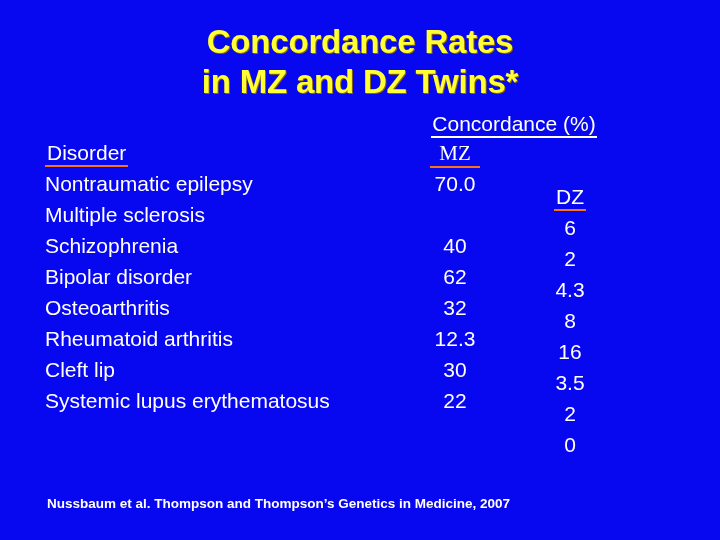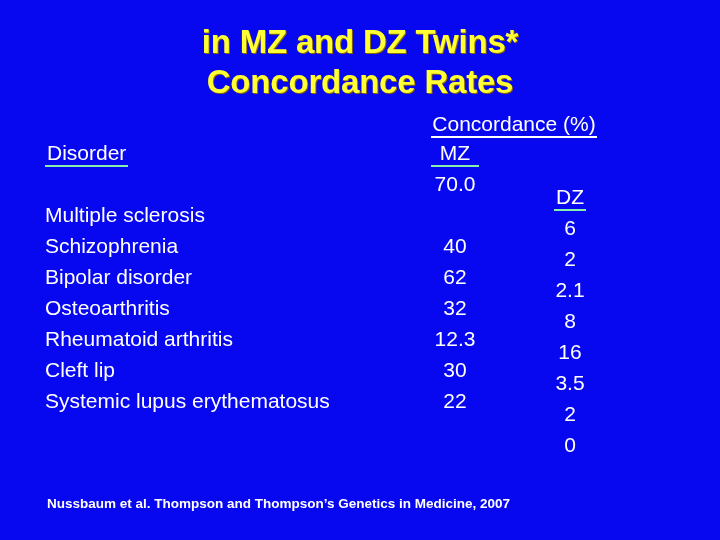--- a/index.html
+++ b/index.html
@@ -85,46 +85,46 @@
     width: 110px;
     text-align: center;
     margin-top: 44px;
   }
 
   .header-row .disorder,
   .header-row .mz,
   .header-row .dz { color: #ffffff; }
 
   .header-row .ul {
-    border-bottom: 2px solid #86efac;
+    border-bottom: 2px solid #f97316;
     padding: 0 2px 1px 2px;
     text-align: right;
   }
-  .header-row .mz .ul { padding: 0 9px 1px 9px; }
+  .header-row .mz .ul { padding: 0 9px 1px 9px; font-family: Liberation Serif, serif; }
 
   
   #footer {
     position: absolute;
     left: 47px;
     top: 488px;
     color: #ffffff;
     font-size: 13.5px;
     font-weight: bold;
     white-space: nowrap;
     margin-top: 8px;
   }
 </style>
 </head>
 <body>
 
 <div id="slide">
 
   <div id="title">
+    <span class="tline">Concordance Rates</span>
     <span class="tline">in MZ and DZ Twins*</span>
-    <span class="tline">Concordance Rates</span>
   </div>
 
   <div id="table-area">
 
     <div class="grouphead-row">
       <div id="grouphead">
         <span class="ul">Concordance (%)</span>
       </div>
     </div>
 
@@ -134,31 +134,32 @@
       </div>
       <div class="mz">
         <span class="ul">MZ</span>
       </div>
       <div class="dz">
         <span class="ul">DZ</span>
       </div>
     </div>
 
     <div class="row">
+      <span class="disorder">Nontraumatic epilepsy</span>
       <span class="mz">70.0</span>
       <span class="dz">6</span>
     </div>
     <div class="row">
       <span class="disorder">Multiple sclerosis</span>
       <span class="dz">2</span>
     </div>
     <div class="row">
       <span class="disorder">Schizophrenia</span>
       <span class="mz">40</span>
-      <span class="dz">2.1</span>
+      <span class="dz">4.3</span>
     </div>
     <div class="row">
       <span class="disorder">Bipolar disorder</span>
       <span class="mz">62</span>
       <span class="dz">8</span>
     </div>
     <div class="row">
       <span class="disorder">Osteoarthritis</span>
       <span class="mz">32</span>
       <span class="dz">16</span>

